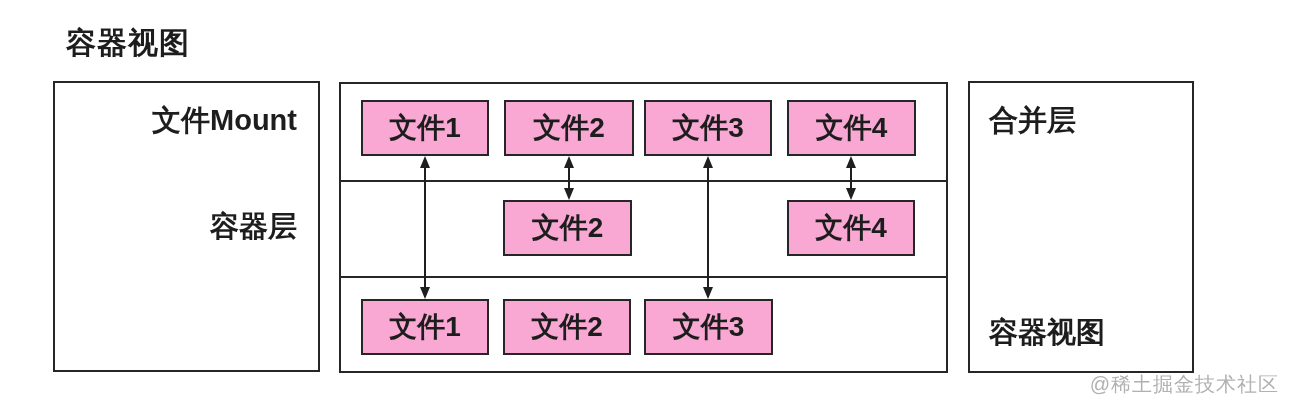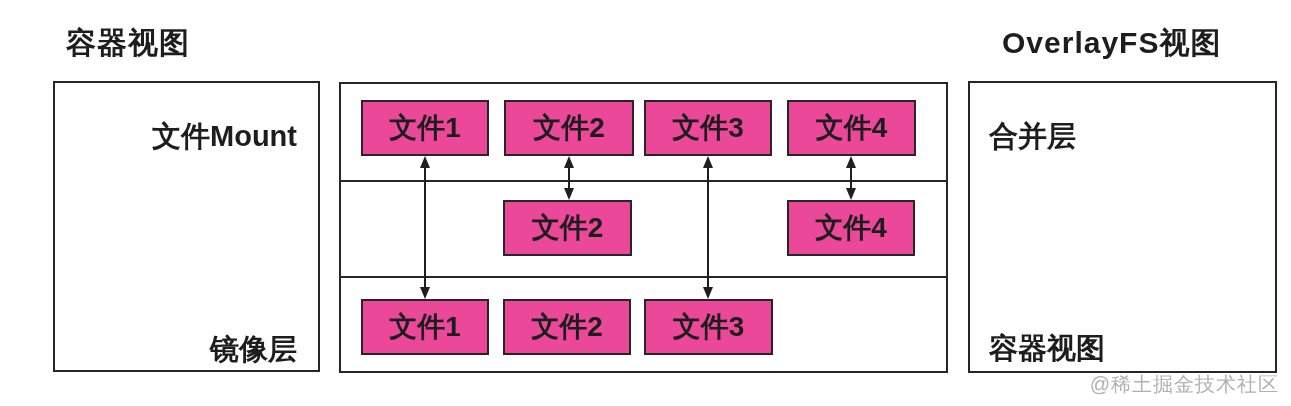--- a/index.html
+++ b/index.html
@@ -12,57 +12,56 @@
     color:#1d1d1d;white-space:nowrap;
   }
   .title-left{left:66px;top:23px;text-align:center;}
   .title-right{left:1002px;top:23px;}
   .box{
     position:absolute;border:2px solid #262626;background:#ffffff;
     box-sizing:border-box;
   }
   .left-box{left:53px;top:81px;width:267px;height:291px;}
   .mid-box{left:339px;top:82px;width:609px;height:291px;}
-  .right-box{left:968px;top:81px;width:309px;height:292px;}
+  .right-box{left:968px;top:81px;width:226px;height:292px;}
   .sep{position:absolute;left:0;right:0;height:2px;background:#262626;}
   .sep-1{top:96px;}
   .sep-2{top:192px;}
   .panel-label{
     position:absolute;font-size:29px;font-weight:600;white-space:nowrap;
-    line-height:34px;color:#1d1d1d;margin-top:16px;
+    line-height:34px;color:#1d1d1d;
   }
   .left-box .panel-label{right:21px;text-align:right;}
   .right-box .panel-label{left:19px;text-align:left;}
   .row-1{top:20px;}
   .row-2{top:126px;}
   .row-3{top:233px;}
   .filebox{
-    position:absolute;border:2px solid #262626;background:#ec4899;
+    position:absolute;border:2px solid #262626;background:#f9a8d4;
     box-sizing:border-box;display:flex;align-items:center;justify-content:center;
     font-size:28px;font-weight:600;color:#1d1d1d;white-space:nowrap;text-align:center;
   }
   .arrows{position:absolute;left:0;top:0;pointer-events:none;}
   .arrows line{stroke:#1f1f1f;stroke-width:2;}
   .arrows polygon{fill:#1f1f1f;}
   .watermark{
     position:absolute;right:12px;top:371px;font-size:20px;
     color:#b1b1b1;white-space:nowrap;letter-spacing:1px;
   }
 </style>
 </head>
 <body>
 
 <div class="canvas">
 
   <div class="title title-left">容器视图</div>
-  <div class="title title-right">OverlayFS视图</div>
 
   <div class="box left-box">
     <div class="panel-label row-1">文件Mount</div>
-    <div class="panel-label row-3">镜像层</div>
+    <div class="panel-label row-2">容器层</div>
   </div>
 
   <div class="box mid-box">
     <div class="sep sep-1"></div>
     <div class="sep sep-2"></div>
   </div>
 
   <div class="filebox" style="left:361px;top:100px;width:128px;height:56px">文件1</div>
   <div class="filebox" style="left:504px;top:100px;width:130px;height:56px">文件2</div>
   <div class="filebox" style="left:644px;top:100px;width:128px;height:56px">文件3</div>

